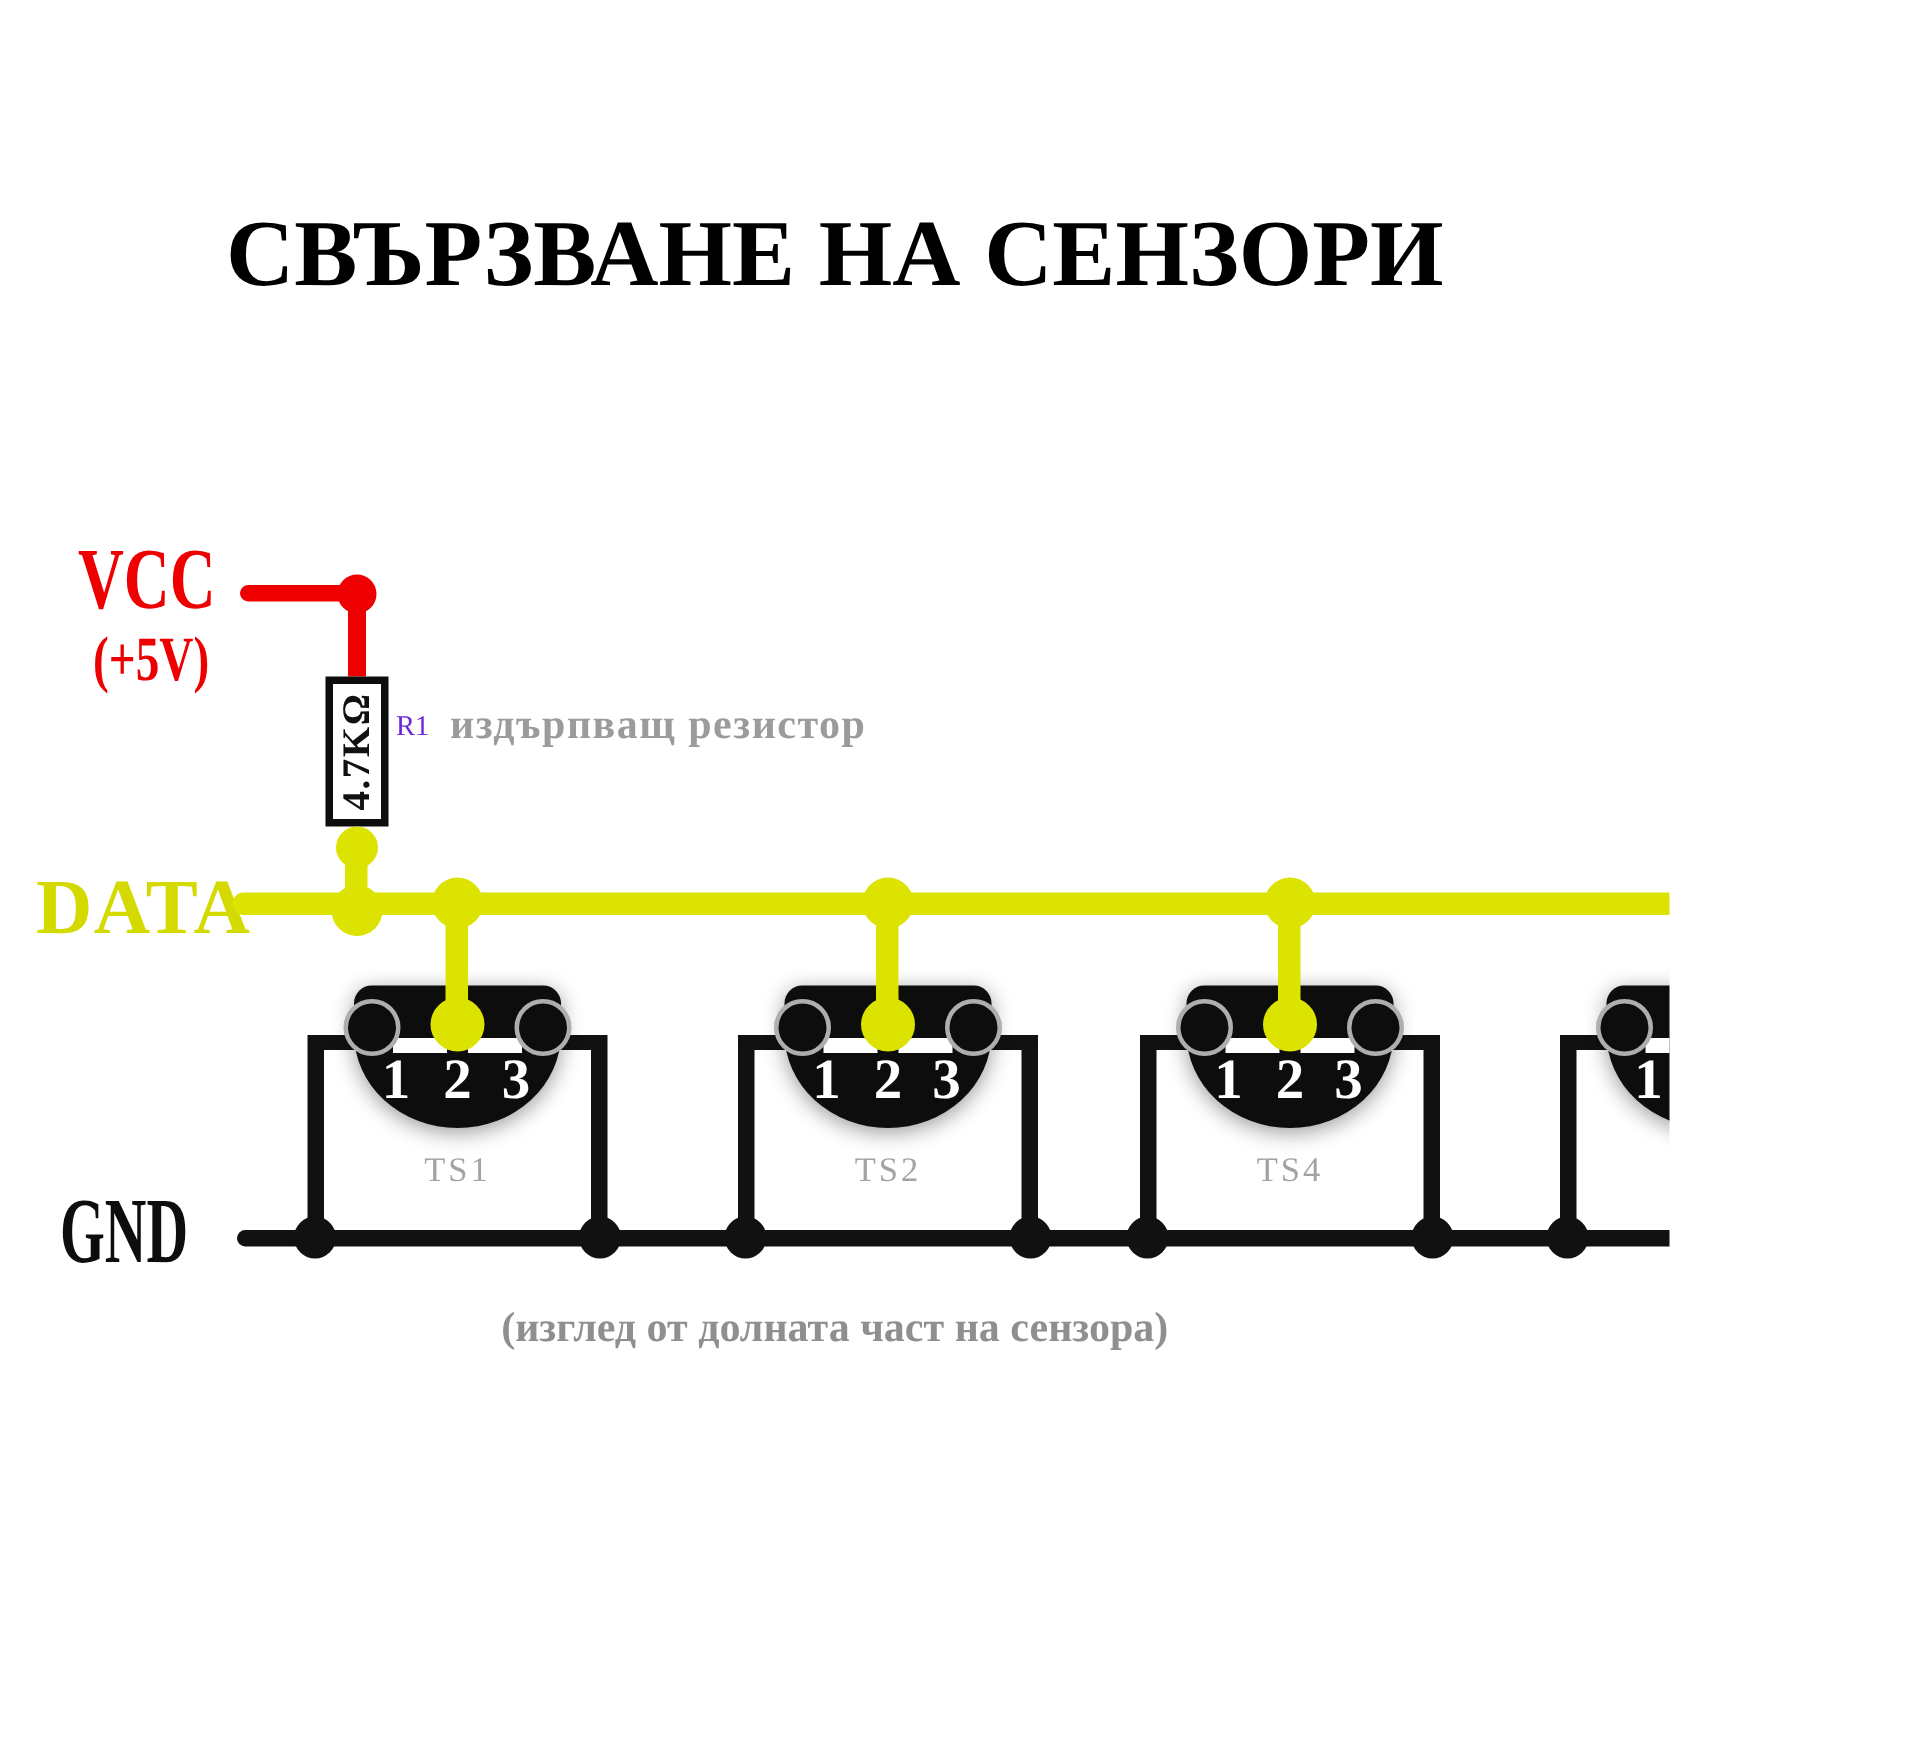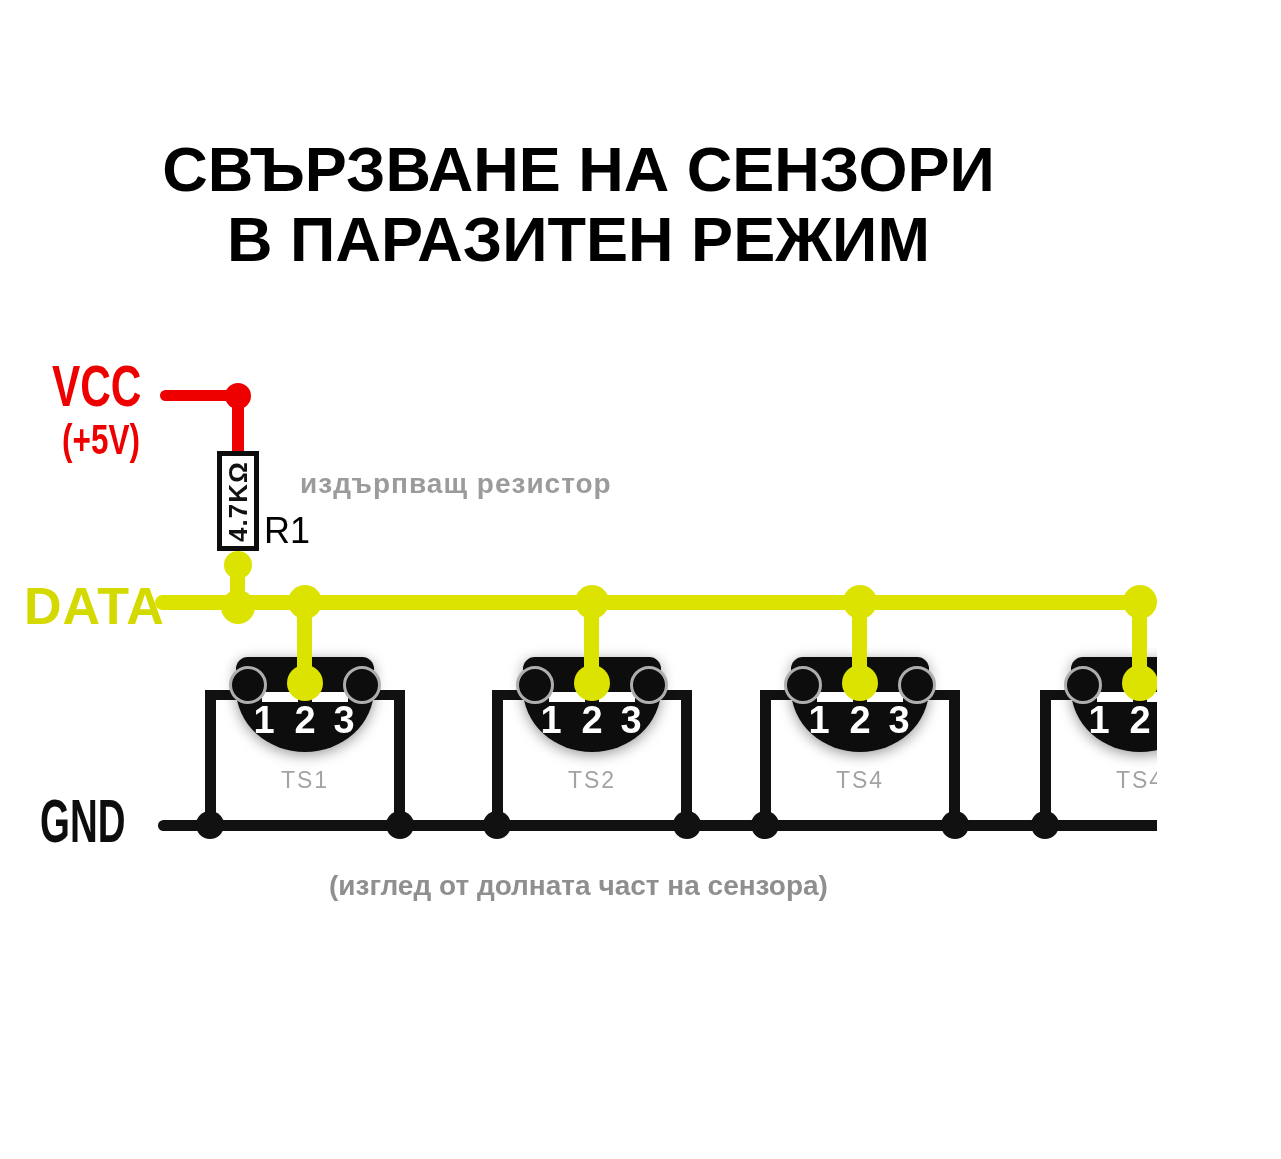--- a/index.html
+++ b/index.html
@@ -1,19 +1,18 @@
 <!DOCTYPE html>
 <html><head>
 <meta charset="utf-8">
 <style>
   html,body{margin:0;padding:0;background:#ffffff;}
   #canvas{
     position:relative;width:1113px;height:1159px;background:#ffffff;overflow:hidden;
-    font-family:Liberation Sans, sans-serif;
-    padding-left:44px;
+    font-family:Liberation Serif, serif;
   }
   .abs{position:absolute;}
 
   
   .title{
     left:0;right:0;top:134px;text-align:center;color:#000;
     font-size:63px;font-weight:700;line-height:70px;letter-spacing:0px;
   }
 
   
@@ -22,21 +21,21 @@
   .vcc-sub{left:62px;top:418px;color:#ee0000;font-size:42px;font-weight:700;
     transform:scaleX(.75);transform-origin:left top;line-height:44px;}
   .rwire-h{left:160px;top:390px;width:80px;height:11px;background:#ee0000;border-radius:6px;}
   .rdot{left:225px;top:383px;width:26px;height:26px;background:#ee0000;border-radius:50%;}
   .rwire-v{left:232px;top:394px;width:12px;height:62px;background:#ee0000;}
 
   
   .resistor{left:217px;top:451px;width:32px;height:90px;background:#fff;border:5px solid #0d0d0d;
     display:flex;align-items:center;justify-content:center;}
   .res-val{transform:rotate(-90deg);white-space:nowrap;font-size:26px;font-weight:700;color:#111;letter-spacing:1px;}
-  .res-ref{left:264px;top:510px;color:#000000;font-size:36px;font-weight:400;}
+  .res-ref{left:264px;top:474px;color:#6d28d9;font-size:19px;font-weight:400;}
   .res-note{left:300px;top:468px;color:#9b9b9b;font-size:28px;font-weight:700;letter-spacing:1px;}
   .ydot-res{left:224px;top:551px;width:28px;height:28px;background:#dde300;border-radius:50%;}
   .ybar-res{left:230px;top:560px;width:15px;height:48px;background:#dde300;}
   .yjunct-res{left:221px;top:590px;width:34px;height:34px;background:#dde300;border-radius:50%;}
 
   
   .data-label{left:24px;top:576px;color:#d4da00;font-size:52px;font-weight:700;letter-spacing:1px;}
   .data-wire{left:155px;top:595px;width:998px;height:15px;background:#dde300;border-radius:8px;}
 
   
@@ -71,21 +70,20 @@
   .caption{left:0;right:0;top:870px;text-align:center;color:#8f8f8f;
     font-size:28px;font-weight:700;letter-spacing:0px;}
 </style>
 </head>
 <body>
 
 <div id="canvas">
 
   <div class="abs title">
     <div>СВЪРЗВАНЕ НА СЕНЗОРИ</div>
-    <div>В ПАРАЗИТЕН РЕЖИМ</div>
   </div>
 
   <div class="abs vcc-label">VCC</div>
   <div class="abs vcc-sub">(+5V)</div>
   <div class="abs rwire-h"></div>
   <div class="abs rdot"></div>
   <div class="abs rwire-v"></div>
 
   <div class="abs resistor">
     <span class="res-val">4.7KΩ</span>

